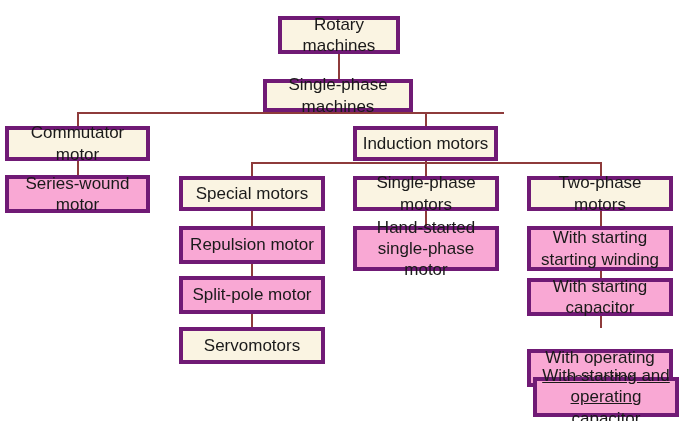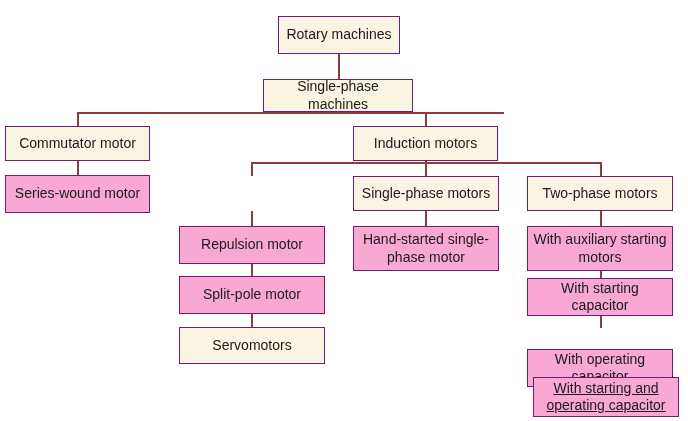--- a/index.html
+++ b/index.html
@@ -14,26 +14,26 @@
     overflow: hidden;
   }
   #canvas {
     position: relative;
     width: 688px;
     height: 421px;
   }
   .node {
     position: absolute;
     box-sizing: border-box;
-    border: 1px solid #701a75;
+    border: 4px solid #701a75;
     display: flex;
     align-items: center;
     justify-content: center;
     text-align: center;
-    font-size: 14px;
+    font-size: 17px;
     color: #1a1a1a;
     line-height: 1.25;
     padding: 2px 4px;
     z-index: 2;
   }
   .node.cream {
     background: #faf4e2;
   }
   .node.green {
     background: #f9a8d4;
@@ -73,24 +73,25 @@
   <div class="line" style="left:600px; top:211px; width:2px; height:15px;"></div>
   <div class="line" style="left:600px; top:271px; width:2px; height:7px;"></div>
   <div class="line" style="left:600px; top:316px; width:2px; height:12px;"></div>
   <div class="line" style="left:600px; top:366px; width:2px; height:11px;"></div>
 
   <div class="node cream" style="left:278px; top:16px; width:122px; height:38px;">Rotary machines</div>
   <div class="node cream" style="left:263px; top:79px; width:150px; height:33px;">Single-phase machines</div>
   <div class="node cream" style="left:5px; top:126px; width:145px; height:35px;">Commutator motor</div>
   <div class="node green" style="left:5px; top:175px; width:145px; height:38px;">Series-wound motor</div>
   <div class="node cream" style="left:353px; top:126px; width:145px; height:35px;">Induction motors</div>
+  <div class="node cream" style="left:179px; top:176px; width:146px; height:35px;">Special motors</div>
   <div class="node cream" style="left:353px; top:176px; width:146px; height:35px;">Single-phase motors</div>
   <div class="node cream" style="left:527px; top:176px; width:146px; height:35px;">Two-phase motors</div>
   <div class="node green" style="left:179px; top:226px; width:146px; height:38px;">Repulsion motor</div>
   <div class="node green" style="left:353px; top:226px; width:146px; height:45px;">Hand-started single-phase motor</div>
-  <div class="node green" style="left:527px; top:226px; width:146px; height:45px;">With auxiliary starting motors</div>
+  <div class="node green" style="left:527px; top:226px; width:146px; height:45px;">With starting starting winding</div>
   <div class="node green" style="left:179px; top:276px; width:146px; height:38px;">Split-pole motor</div>
   <div class="node green" style="left:527px; top:278px; width:146px; height:38px;">With starting capacitor</div>
   <div class="node cream" style="left:179px; top:327px; width:146px; height:37px;">Servomotors</div>
   <div class="node green" style="left:527px; top:328px; width:146px; height:38px;margin-top:21px;">With operating capacitor</div>
   <div class="node green" style="left:533px; top:377px; width:146px; height:40px;text-decoration:underline;">With starting and operating capacitor</div>
 
 </div>
 
 </body></html>

